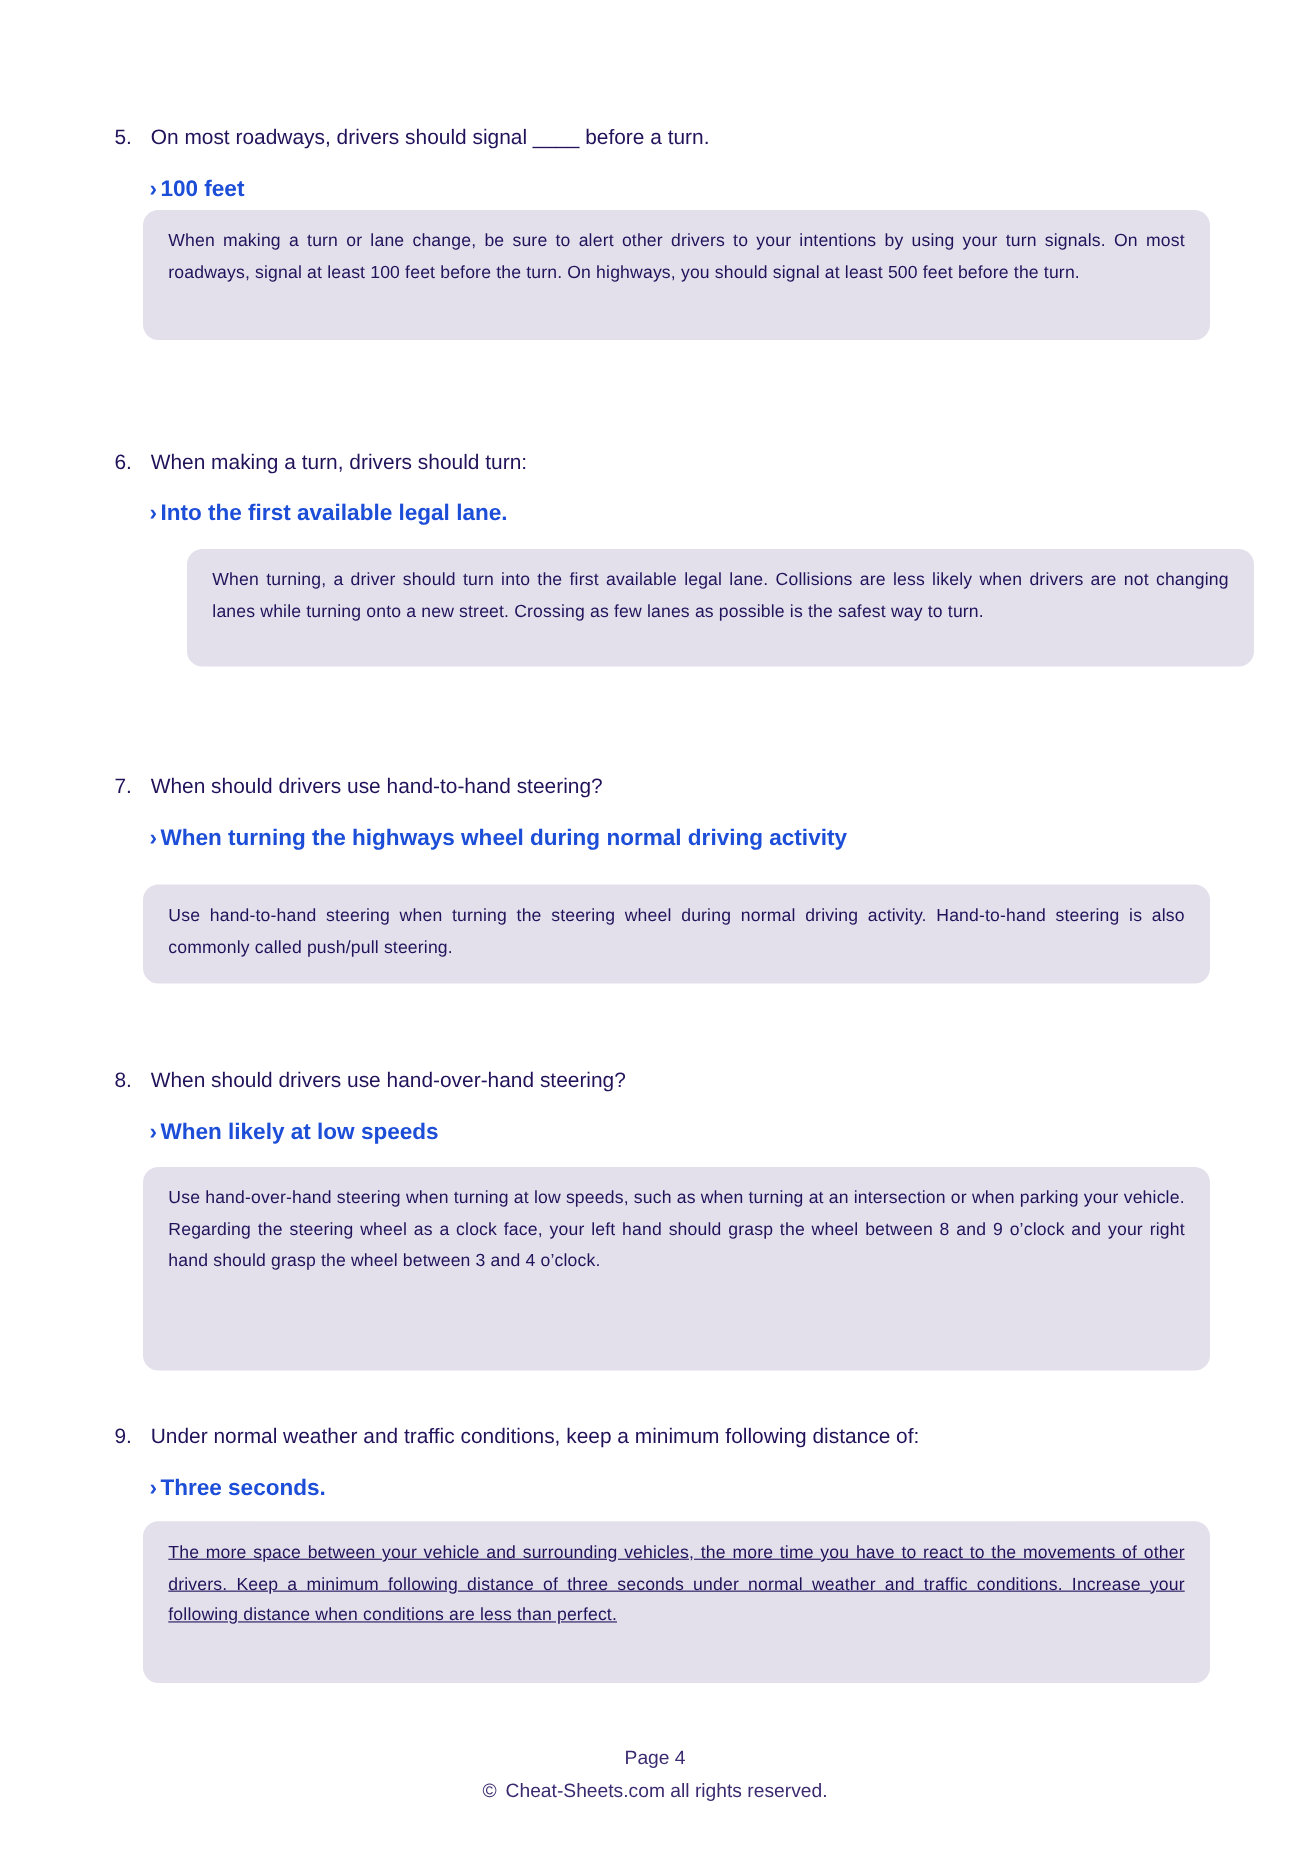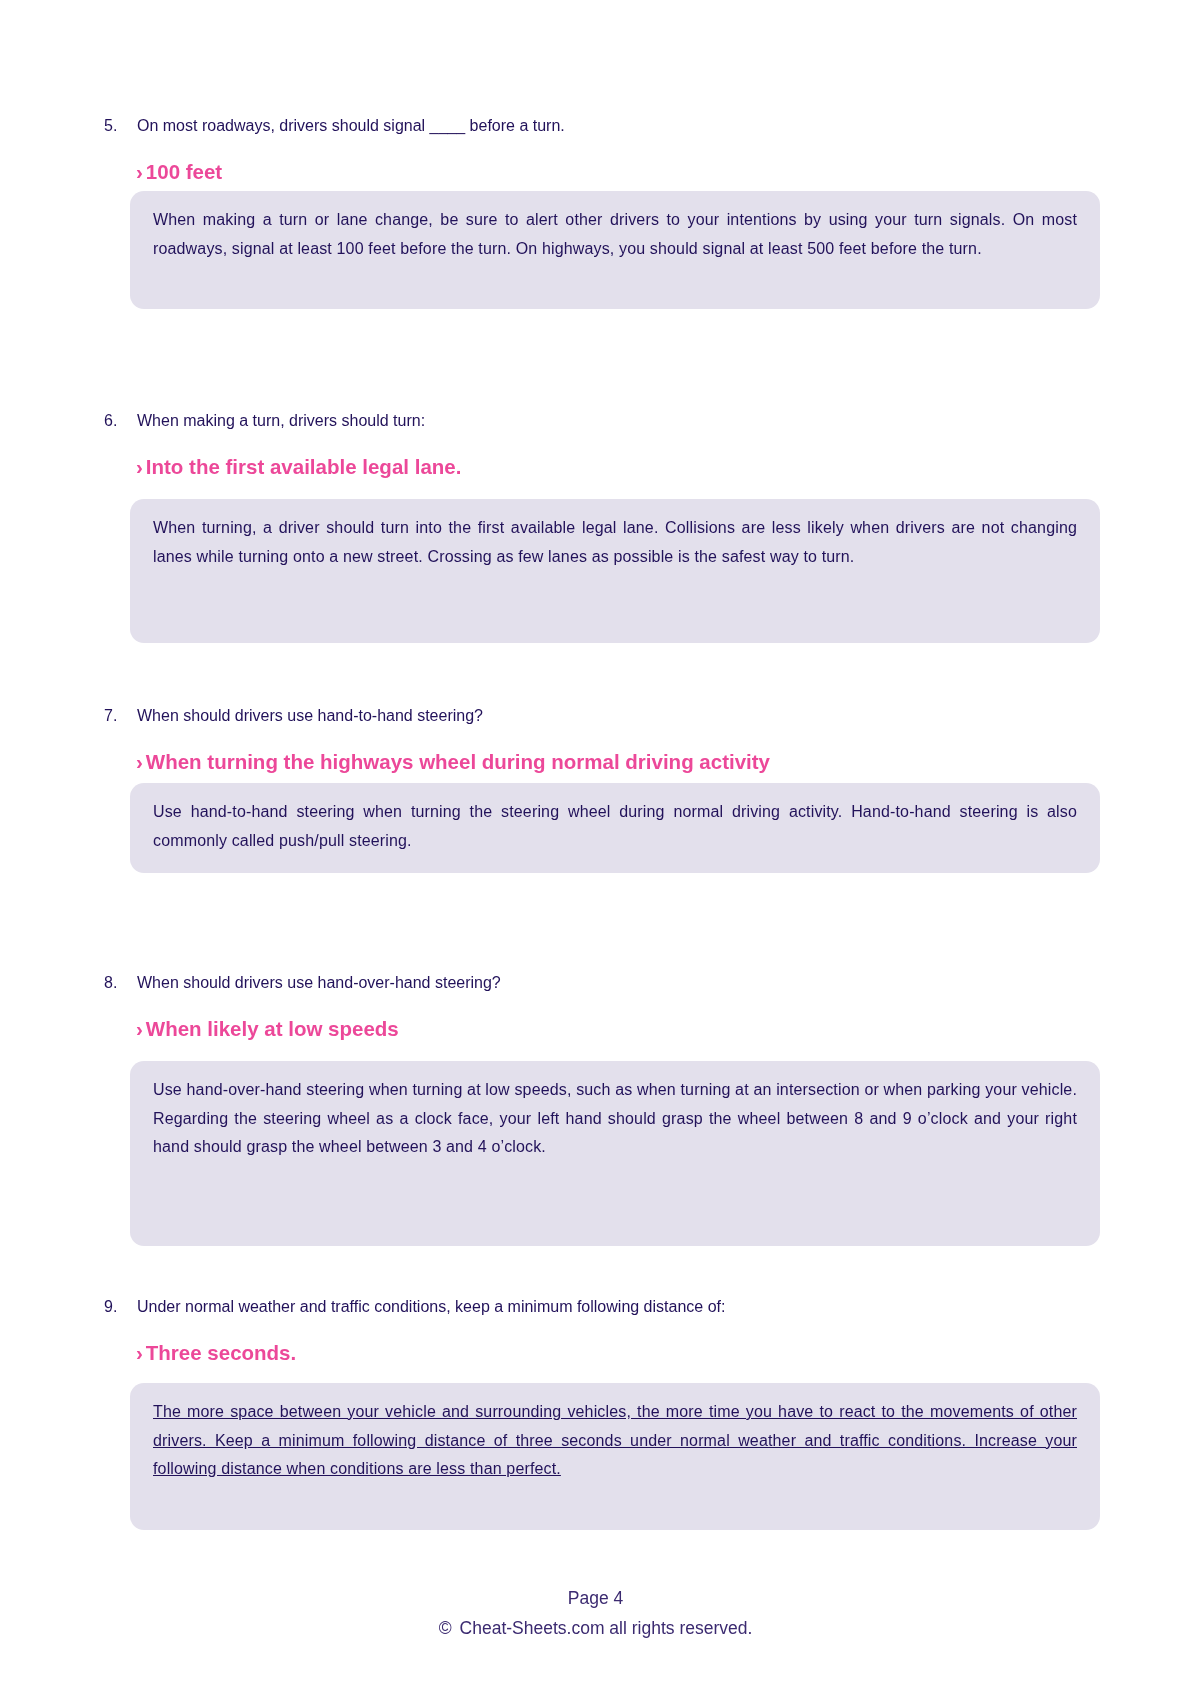--- a/index.html
+++ b/index.html
@@ -19,38 +19,38 @@
       position: absolute;
       left: 0;
       width: 1191px;
     }
     .question {
       position: absolute;
       left: 104px;
       top: 0;
       height: 26px;
       line-height: 26px;
-      font-size: 16px;
+      font-size: 19px;
       white-space: nowrap;
       color: #22125a;
     }
     .question .num {
       display: inline-block;
       width: 33px;
     }
     .answer {
       position: absolute;
       left: 136px;
       top: 46px;
       height: 26px;
       line-height: 26px;
       font-size: 20.5px;
       font-weight: bold;
       white-space: nowrap;
-      color: #ec4899;
+      color: #1d4ed8;
     }
     .answer .chev {
       display: inline-block;
       margin-right: 3px;
     }
     .explain {
       position: absolute;
       left: 130px;
       width: 970px;
       top: 78px;
@@ -103,31 +103,31 @@
   <div class="explain" style="height:118px;">When making a turn or lane change, be sure to alert other drivers to your intentions by using your turn signals. On most roadways, signal at least 100 feet before the turn. On highways, you should signal at least 500 feet before the turn.</div>
 </div>
 
 <div class="qa" style="top:408px;">
   <div class="question">
     <span class="num">6.</span><span>When making a turn, drivers should turn:</span>
   </div>
   <div class="answer">
     <span class="chev">›</span><span>Into the first available legal lane.</span>
   </div>
-  <div class="explain" style="top:91px; height:144px;">When turning, a driver should turn into the first available legal lane. Collisions are less likely when drivers are not changing lanes while turning onto a new street. Crossing as few lanes as possible is the safest way to turn.</div>
+  <div class="explain" style="top:91px; height:107px;margin-left:40px;">When turning, a driver should turn into the first available legal lane. Collisions are less likely when drivers are not changing lanes while turning onto a new street. Crossing as few lanes as possible is the safest way to turn.</div>
 </div>
 
 <div class="qa" style="top:703px;">
   <div class="question">
     <span class="num">7.</span><span>When should drivers use hand-to-hand steering?</span>
   </div>
   <div class="answer">
     <span class="chev">›</span><span>When turning the highways wheel during normal driving activity</span>
   </div>
-  <div class="explain" style="top:80px; height:90px;">Use hand-to-hand steering when turning the steering wheel during normal driving activity. Hand-to-hand steering is also commonly called push/pull steering.</div>
+  <div class="explain" style="top:101px; height:90px;">Use hand-to-hand steering when turning the steering wheel during normal driving activity. Hand-to-hand steering is also commonly called push/pull steering.</div>
 </div>
 
 <div class="qa" style="top:970px;">
   <div class="question">
     <span class="num">8.</span><span>When should drivers use hand-over-hand steering?</span>
   </div>
   <div class="answer">
     <span class="chev">›</span><span>When likely at low speeds</span>
   </div>
   <div class="explain" style="top:91px; height:185px;">Use hand-over-hand steering when turning at low speeds, such as when turning at an intersection or when parking your vehicle. Regarding the steering wheel as a clock face, your left hand should grasp the wheel between 8 and 9 o’clock and your right hand should grasp the wheel between 3 and 4 o’clock.</div>

